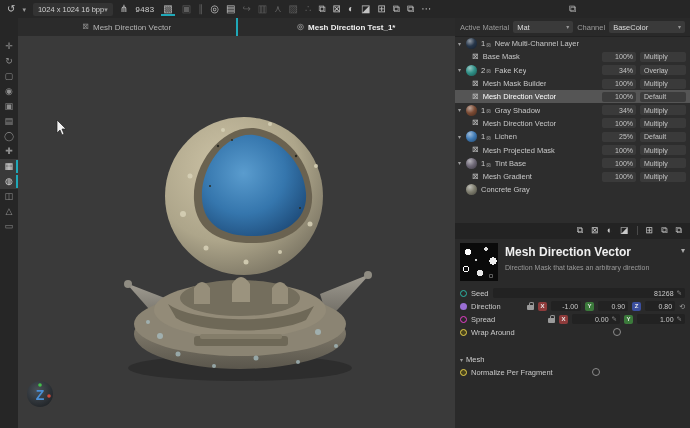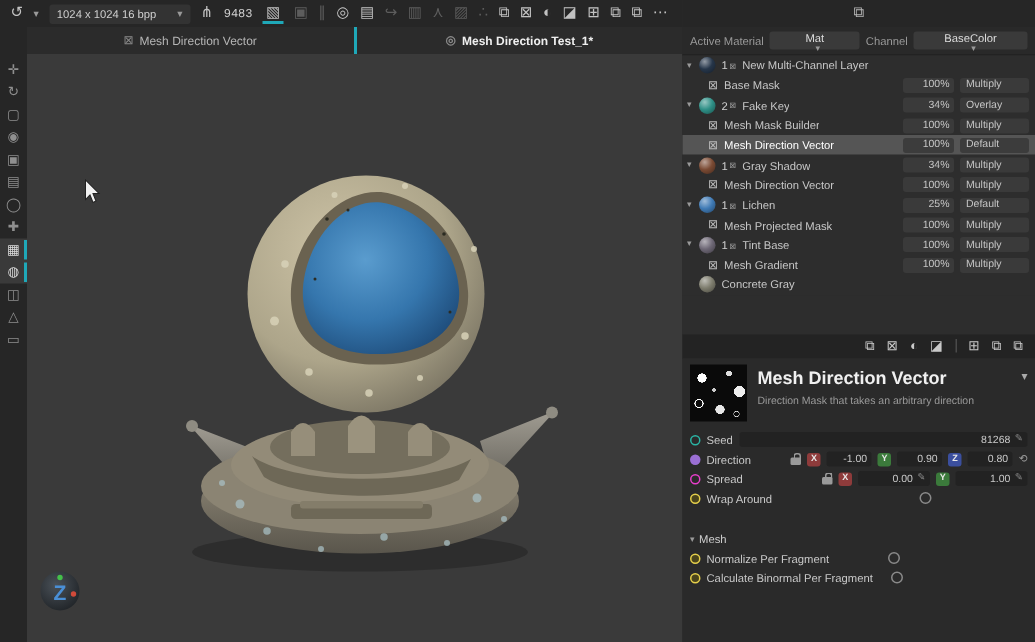--- a/index.html
+++ b/index.html
@@ -7,21 +7,21 @@
        font-family:"Liberation Sans",sans-serif;overflow:hidden;
        -webkit-font-smoothing:antialiased;color:#ccc;}
   .icon{display:inline-block;line-height:1;}
 
   
   #topbar{position:absolute;top:0;left:0;width:455px;height:18px;background:#262626;
           display:flex;align-items:center;gap:7px;padding-left:7px;box-sizing:border-box;font-size:9px;}
   #topbar .tbi{color:#c2c2c2;font-size:10px;cursor:default;}
   #topbar .dim{color:#5d5d5d;}
   .res-box{background:#333;border-radius:2px;height:13px;display:flex;align-items:center;
-           gap:14px;padding:0 5px;color:#cfcfcf;font-size:7.5px;}
+           padding:0 5px;color:#cfcfcf;font-size:7.5px;}
   .res-box .chev{font-size:7px;color:#999;}
   .seed-num{color:#cfcfcf;font-size:8px;font-family:Liberation Mono, monospace;}
   .view3d{border-bottom:2px solid #1fa8b8;padding:1px 2px 0 2px;color:#e0e0e0;}
   .chev-sm{font-size:7px;color:#9a9a9a;}
 
   
   #tabbar{position:absolute;top:18px;left:18px;width:437px;height:18px;background:#2b2b2b;
           display:flex;align-items:stretch;}
   .tab{flex:1;display:flex;align-items:center;justify-content:center;gap:4px;
        font-size:8px;color:#b5b5b5;background:#2b2b2b;}
@@ -42,21 +42,21 @@
 
   
   #rightpanel{position:absolute;top:0;right:0;width:235px;height:428px;background:#2d2d2d;
               display:flex;flex-direction:column;box-sizing:border-box;}
   .panel-top{height:18px;background:#262626;display:flex;align-items:center;justify-content:center;}
   .panel-top .icon{color:#b5b5b5;font-size:10px;}
   .matbar{height:18px;background:#292929;display:flex;align-items:center;gap:4px;
           padding:0 5px;font-size:7.5px;border-bottom:1px solid #222;}
   .matbar .mlabel{color:#9a9a9a;}
   .mat-select{background:#3a3a3a;border-radius:2px;height:12px;display:flex;align-items:center;
-              justify-content:space-between;padding:0 4px;color:#ddd;flex-direction:column;}
+              justify-content:space-between;padding:0 4px;color:#ddd;}
   .mat-select .chev{font-size:6px;color:#999;margin-left:4px;}
   .sel-mat{width:52px;}
   .sel-chan{flex:1;}
 
   
   .layers{background:#2d2d2d;}
   .lrow{height:13.3px;display:flex;align-items:center;font-size:7.5px;color:#c7c7c7;
         padding:0 4px 0 3px;box-sizing:border-box;}
   .lrow.sel{background:#555;color:#fff;}
   .caret{width:8px;font-size:6px;color:#9a9a9a;flex:none;}
@@ -511,21 +511,15 @@
     </div>
 
     <div class="prow">
       <span class="dot yellow"></span>
       <span class="plabel">Normalize Per Fragment</span>
       <span class="mesh-indent" style="margin-left:14%"></span>
       <span class="toggle"></span>
     </div>
 
 
-    <div class="prow">
-      <span class="dot yellow"></span>
-      <span class="plabel">Calculate Binormal Per Fragment</span>
-      <span style="width:4px"></span>
-      <span class="toggle"></span>
-    </div>
 
   </div>
 </div>
 
 </body></html>

